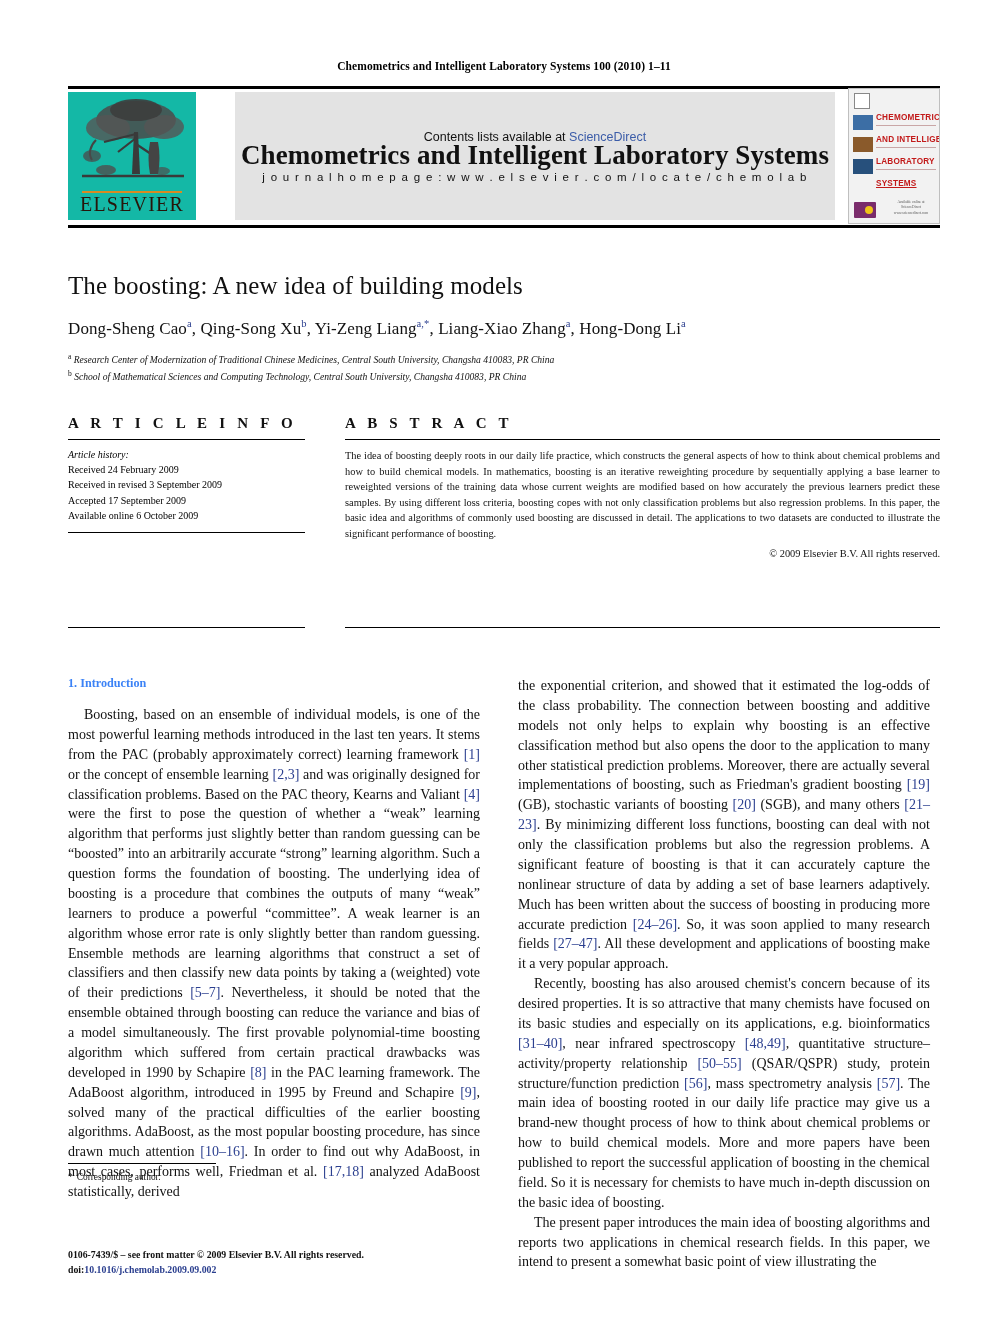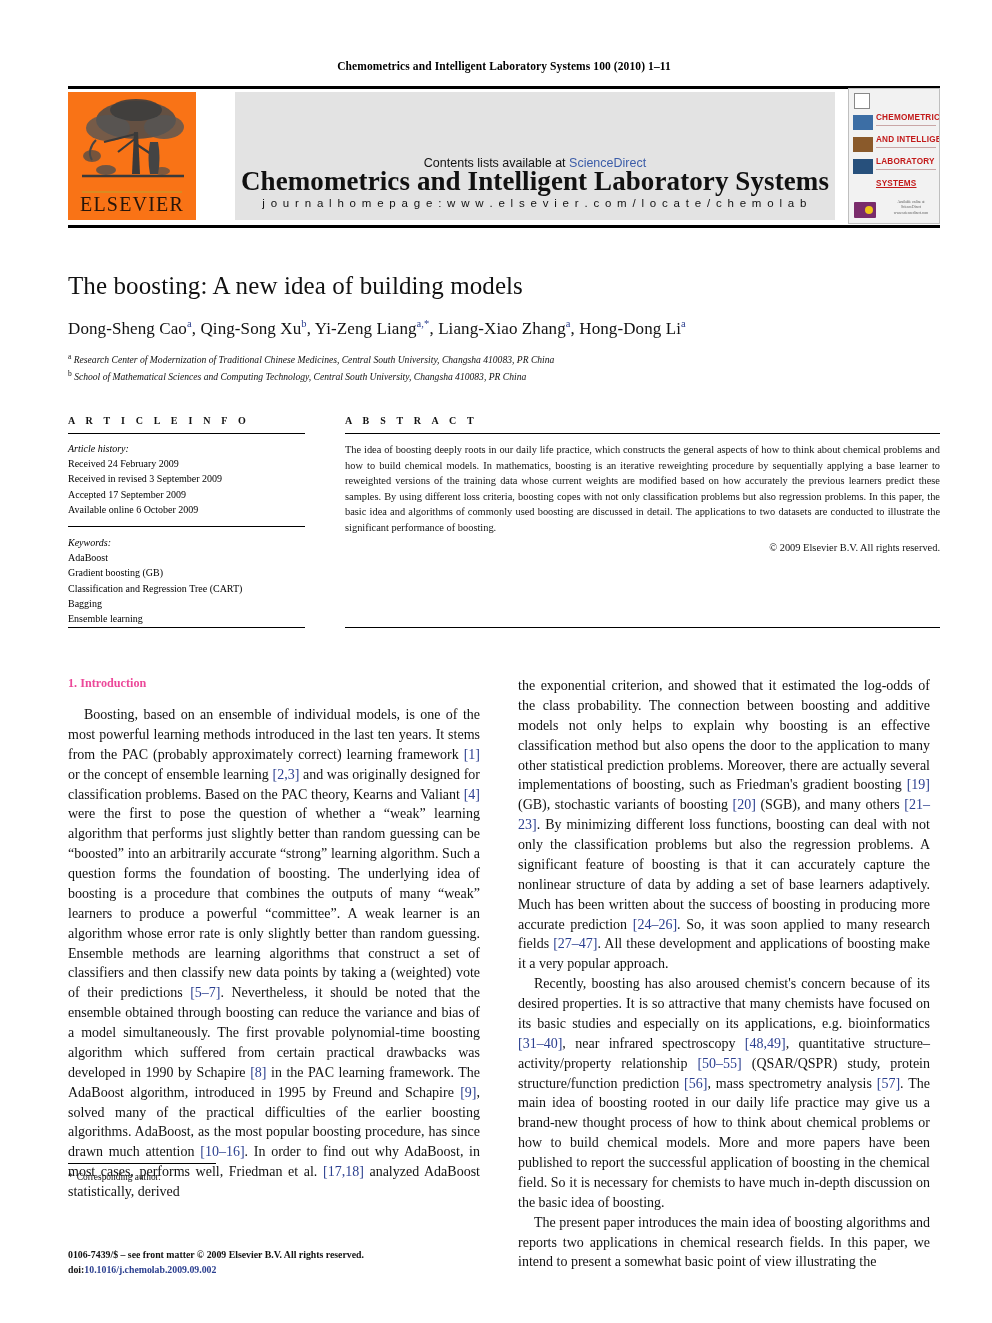--- a/index.html
+++ b/index.html
@@ -55,21 +55,21 @@
     width: 872px;
     height: 3px;
     background: #000;
   }
   .elsevier-box {
     position: absolute;
     left: 0px;
     top: 6px;
     width: 128px;
     height: 128px;
-    background: #f97316;
+    background: #14b8a6;
     display: flex;
     flex-direction: column;
     align-items: center;
     justify-content: flex-end;
   }
   .tree-svg { position: absolute; left: 6px; top: 2px; }
   .elsevier-word {
     position: absolute;
     bottom: 4px;
     left: 0;
@@ -91,21 +91,21 @@
   .grey-panel {
     position: absolute;
     left: 167px;
     top: 6px;
     width: 600px;
     height: 128px;
     background: #e3e3e3;
     display: flex;
     flex-direction: column;
     align-items: center;
-    justify-content: flex-end;
+    justify-content: center;
     padding: 11px 0 11px 0;
     box-sizing: border-box;
   }
   .contents-line {
     font-family: "Liberation Sans", sans-serif;
     font-size: 12.5px;
     color: #111;
   }
   .contents-line a, .sd-link {
     color: #3b5ca8;
@@ -220,21 +220,21 @@
   }
   .affil sup { font-style: normal; font-size: 7.5px; vertical-align: super; }
 
   
   .info-abstract { position: absolute; left: 68px; top: 415px; width: 872px; }
   .col-info { position: absolute; left: 0; top: 0; width: 237px; }
   .col-abstract { position: absolute; left: 277px; top: 0; width: 595px; }
   .sec-head {
     font-family: "Liberation Serif", serif;
     font-weight: bold;
-    font-size: 10px;
+    font-size: 15px;
     letter-spacing: 4.2px;
     color: #111;
     margin-bottom: 7px;
   }
   .hr-thin { height: 1px; background: #000; width: 100%; }
   .info-group { margin-top: 7px; font-size: 10px; line-height: 1.52; }
   .info-label { font-style: italic; }
   .keywords-wrap { margin-top: 8px; }
   .abstract-text {
     margin-top: 8px;
@@ -274,21 +274,21 @@
 
   
   .body-cols { position: absolute; left: 68px; top: 676px; width: 872px; }
   .bcol { position: absolute; top: 0; width: 412px; }
   .bcol.left { left: 0; }
   .bcol.right { left: 450px; }
   .sec-title {
     font-size: 12.2px;
     font-weight: bold;
     margin: 0 0 14px 0;
-    color: #ec4899;
+    color: #3b82f6;
   }
   p.body {
     margin: 0;
     font-size: 14px;
     line-height: 1.42;
     text-align: justify;
     color: #111;
     text-indent: 16px;
   }
   p.body + p.body { margin-top: 0px; }
@@ -412,28 +412,20 @@
       <div class="sec-head">A R T I C L E   I N F O</div>
       <div class="hr-thin"></div>
       <div class="info-group">
         <div class="info-label">Article history:</div>
         <div>Received 24 February 2009</div>
         <div>Received in revised 3 September 2009</div>
         <div>Accepted 17 September 2009</div>
         <div>Available online 6 October 2009</div>
       </div>
       <div class="info-divider"></div>
-      <div class="info-group keywords-wrap">
-        <div class="info-label">Keywords:</div>
-        <div>AdaBoost</div>
-        <div>Gradient boosting (GB)</div>
-        <div>Classification and Regression Tree (CART)</div>
-        <div>Bagging</div>
-        <div>Ensemble learning</div>
-      </div>
     </div>
 
     <div class="col-abstract">
       <div class="sec-head">A B S T R A C T</div>
       <div class="hr-thin"></div>
       <div class="abstract-text">The idea of boosting deeply roots in our daily life practice, which constructs the general aspects of how to think about chemical problems and how to build chemical models. In mathematics, boosting is an iterative reweighting procedure by sequentially applying a base learner to reweighted versions of the training data whose current weights are modified based on how accurately the previous learners predict these samples. By using different loss criteria, boosting copes with not only classification problems but also regression problems. In this paper, the basic idea and algorithms of commonly used boosting are discussed in detail. The applications to two datasets are conducted to illustrate the significant performance of boosting.</div>
       <div class="copyright">© 2009 Elsevier B.V. All rights reserved.</div>
     </div>
   </div>
 

